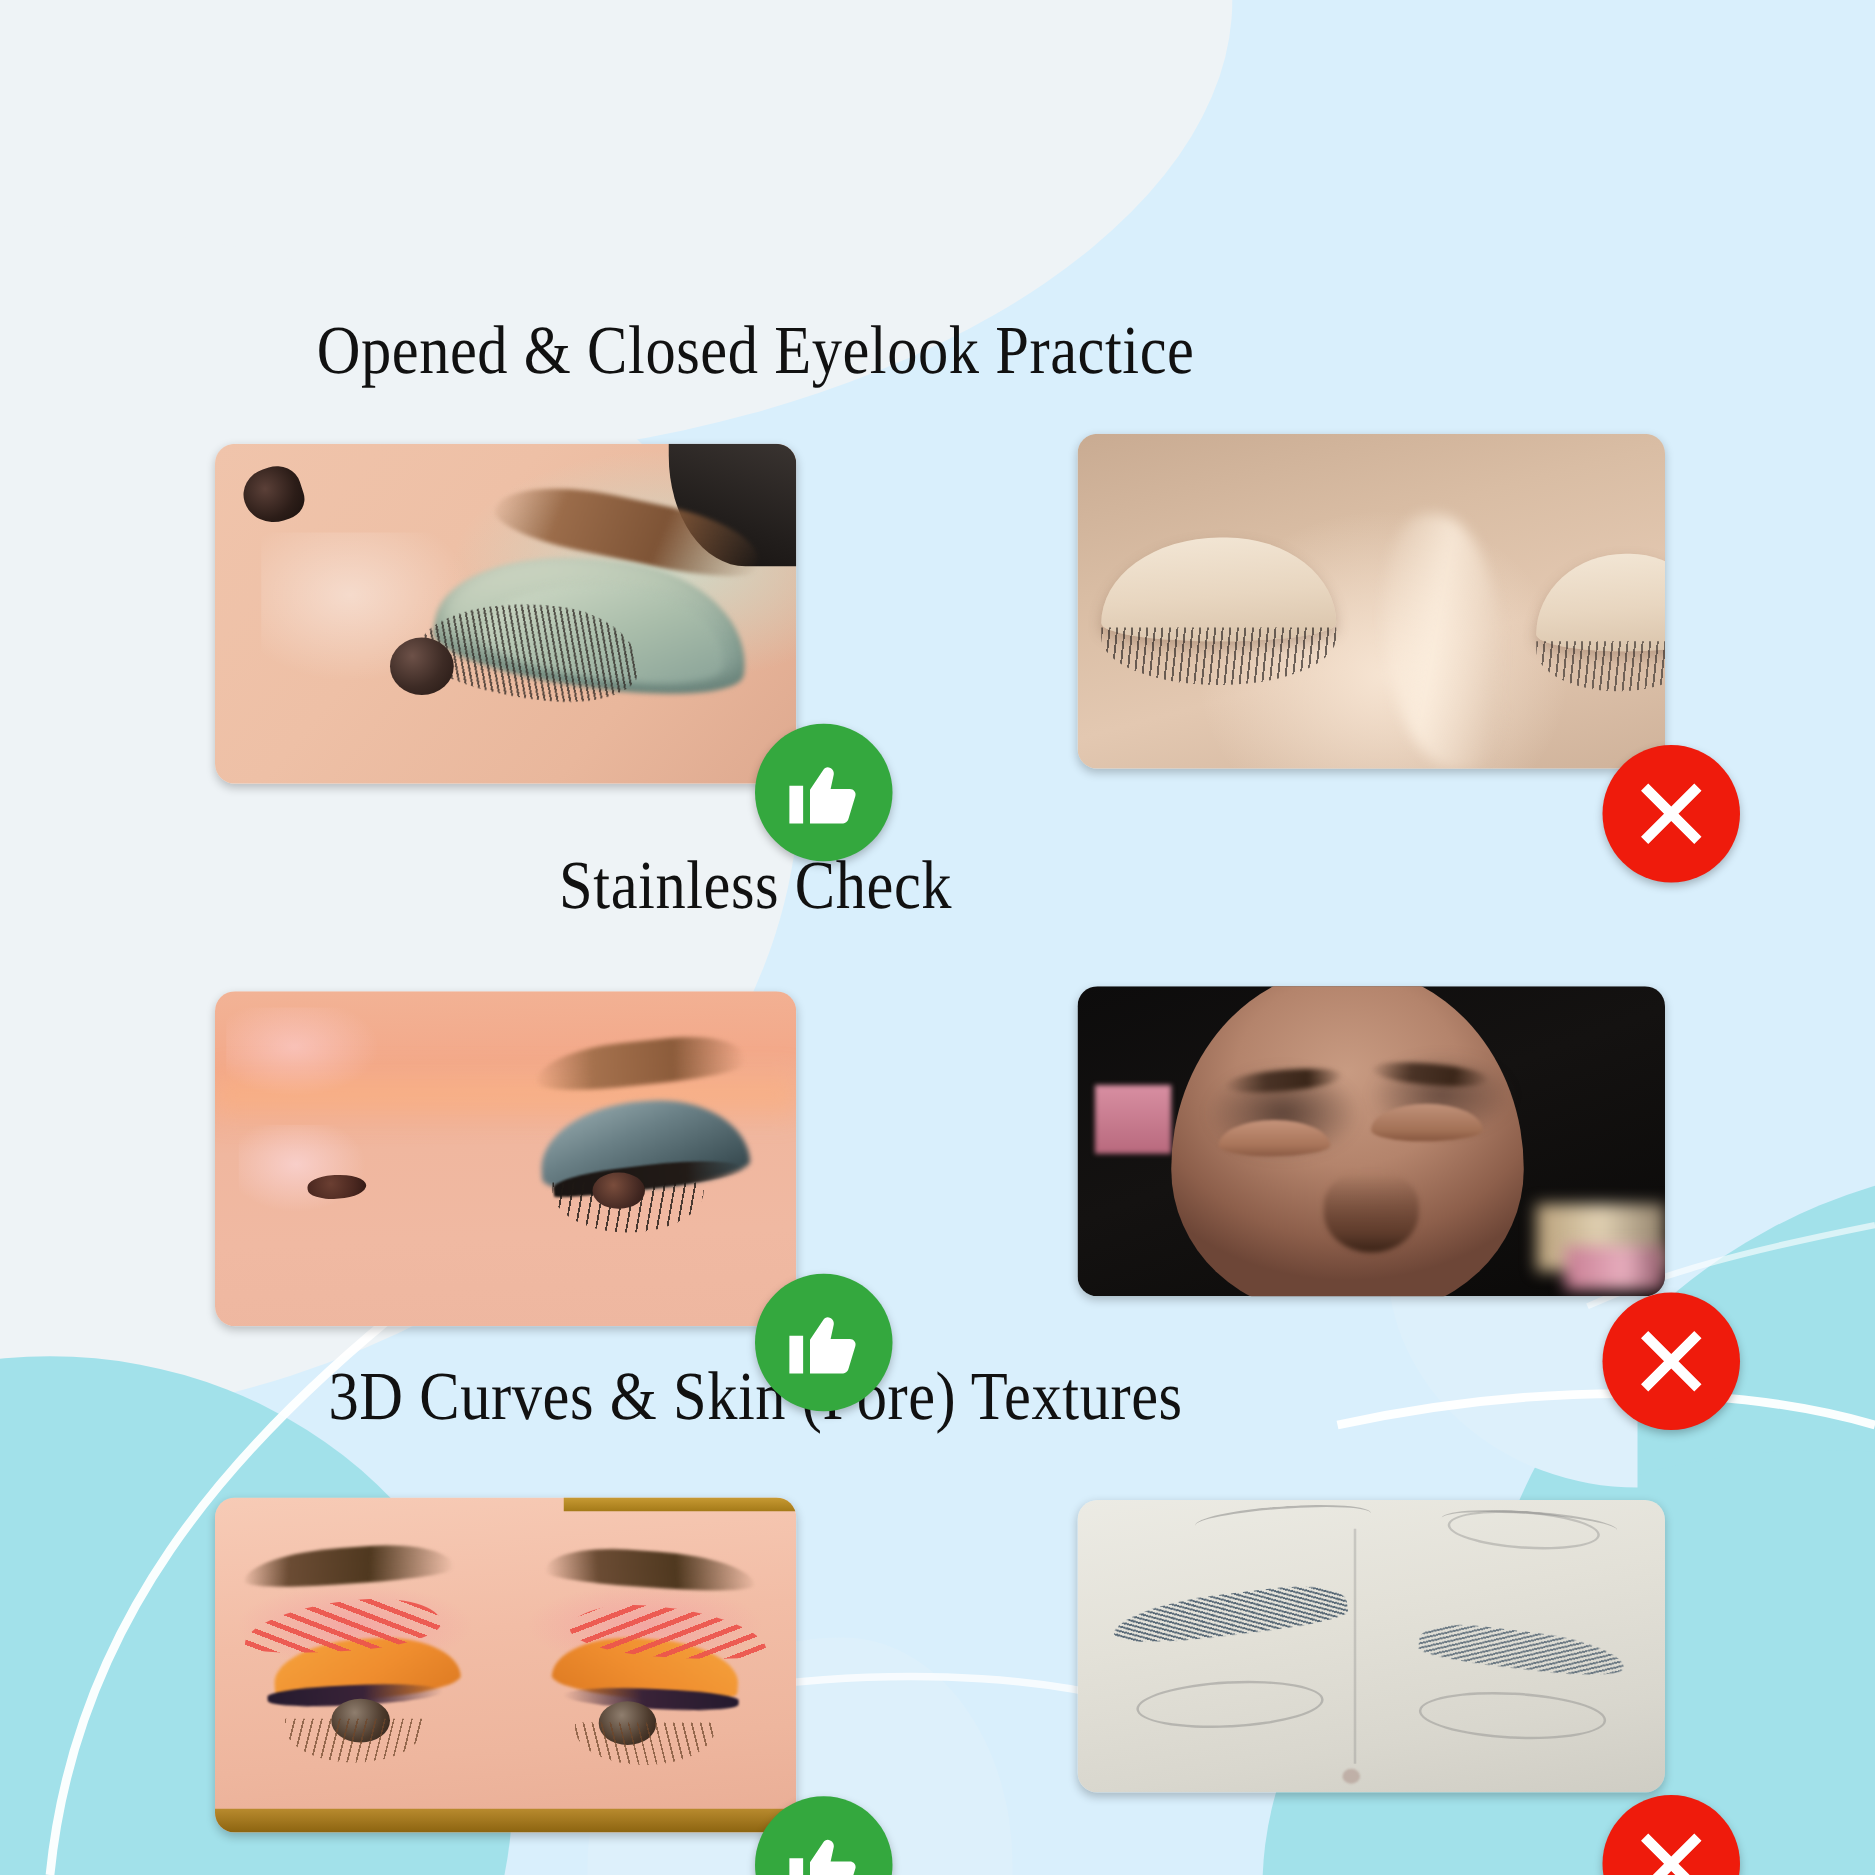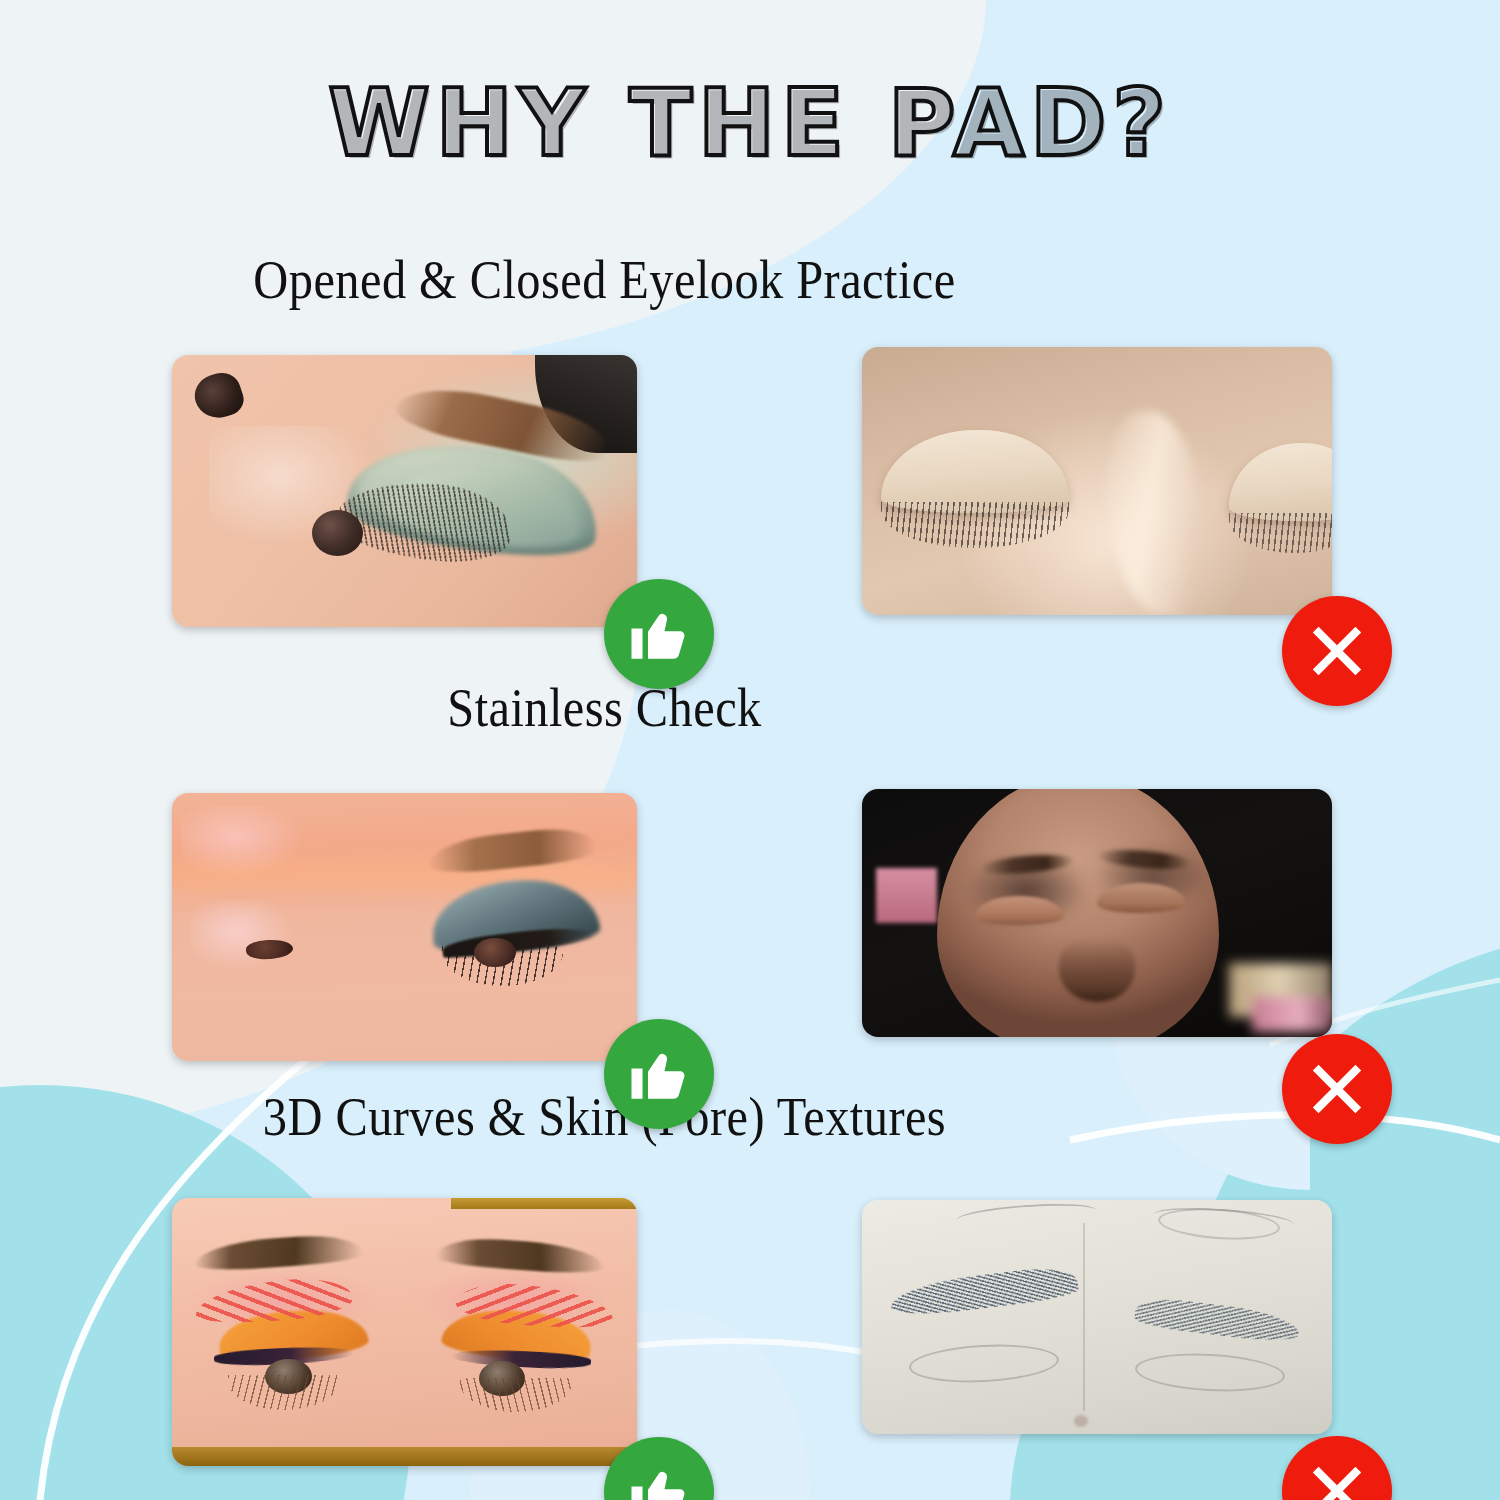--- a/index.html
+++ b/index.html
@@ -358,21 +358,20 @@
     <div class="blob-lightpocket2"></div>
 
     <svg class="swoosh" viewBox="0 0 1500 1500" preserveAspectRatio="none">
       <path d="M 330 1040 C 180 1160, 60 1300, 40 1500" stroke="#ffffff" stroke-width="7" fill="none" opacity="0.95"></path>
       <path d="M 1070 1140 C 1230 1105, 1390 1108, 1500 1140" stroke="#ffffff" stroke-width="7" fill="none" opacity="0.95"></path>
       <path d="M 410 1395 C 560 1340, 760 1325, 900 1360" stroke="#ffffff" stroke-width="6" fill="none" opacity="0.75"></path>
       <path d="M 1500 980 C 1400 1000, 1330 1018, 1270 1045" stroke="#ffffff" stroke-width="5" fill="none" opacity="0.6"></path>
     </svg>
   </div>
 
-  <div class="title">WHY THE PAD?</div>
 
   <div class="section" style="top:248px;">
     <div class="section-heading">Opened &amp; Closed Eyelook Practice</div>
 
     <div class="row">
       <div class="shot shot-left" style="top:26px; height:272px;">
         <div class="ph p1">
           <div class="dark-corner"></div>
             <div class="shine"></div>
             <div class="eye2"></div>

